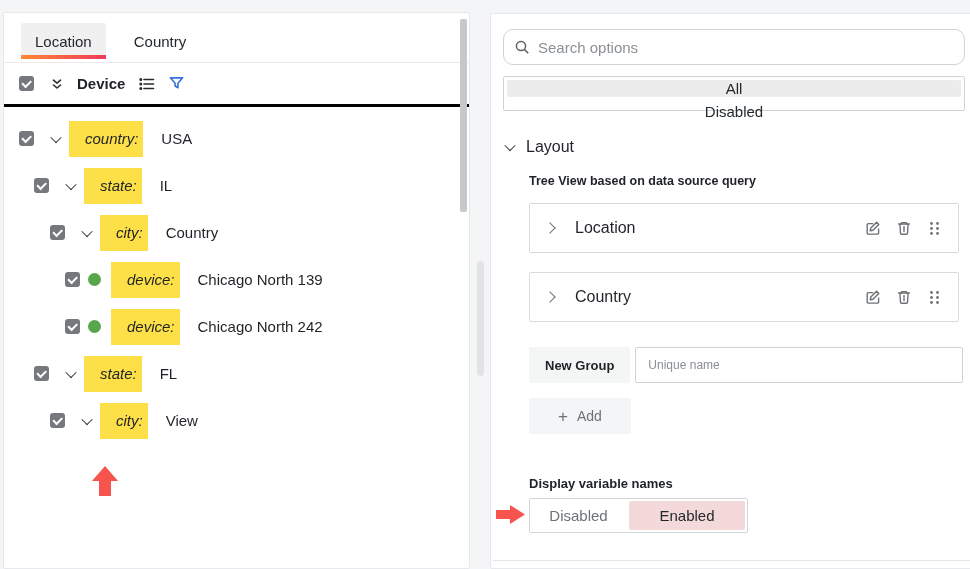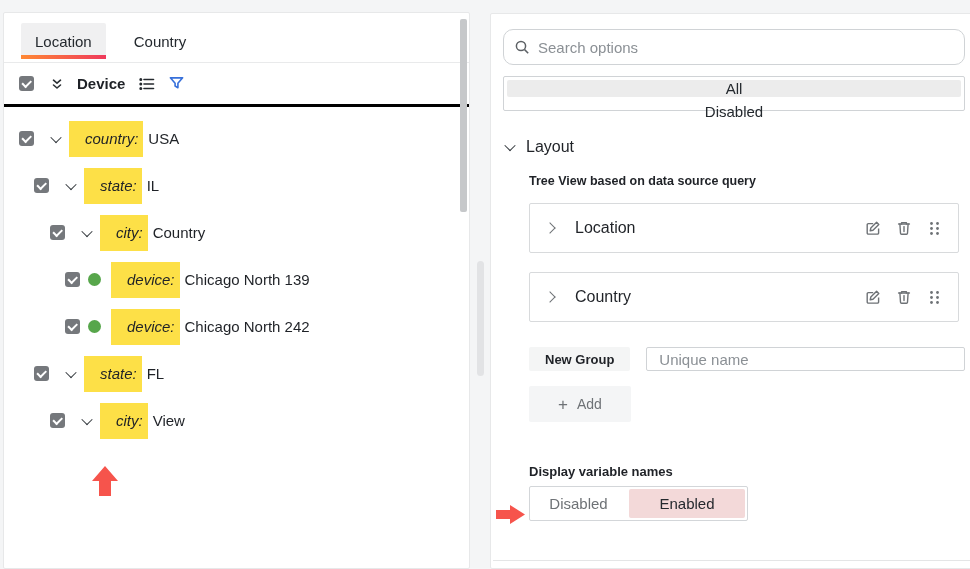--- a/index.html
+++ b/index.html
@@ -55,21 +55,21 @@
   .lvl2 { padding-left:46px; }
   .lvl3 { padding-left:61px; }
   .dot {
     width:13px; height:13px; border-radius:50%; background:#57a64b;
     margin-left:8px; margin-right:10px; flex:none;
   }
   .key {
     background:#fde047; padding:10px 5px 10px 16px; font-size:15px;
     line-height:16px; white-space:nowrap;font-style:italic;
   }
-  .val { margin-left:5px; font-size:15px; white-space:nowrap; }
+  .val { margin-left:18px; font-size:15px; white-space:nowrap; }
   .icon-btn { display:flex; align-items:center; cursor:pointer; flex:none; }
   .dev-dblchev { margin-left:17px; }
   .dev-list { margin-left:13px; }
   .dev-filter { margin-left:12px; }
   .lp-scrollbar {
     position:absolute; right:2px; top:6px; width:7px; height:193px;
     background:#c6c8ca; border-radius:2px;
   }
   .mid-scrollbar {
     position:absolute; left:477px; top:261px; width:7px; height:115px;
@@ -112,28 +112,28 @@
     display:flex; align-items:center; padding:0 16px;
   }
   .group-card + .group-card { margin-top:19px; }
   .chev-right {
     width:8px; height:8px; display:inline-block; flex:none;
     border-right:1.5px solid #6e7276; border-bottom:1.5px solid #6e7276;
     transform:rotate(-45deg); cursor:pointer;
   }
   .group-name { margin-left:21px; font-size:16px; flex:1; }
   .card-icons { display:flex; align-items:center; gap:15px; }
-  .newgroup-row { margin:25px 8px 0 38px; display:flex; gap:16px; height:24px; }
+  .newgroup-row { margin:25px 8px 0 38px; display:flex; gap:5px; height:36px; }
   .newgroup-label {
     background:#f4f5f5; display:flex; align-items:center; padding:0 16px;
     font-size:13px; font-weight:700; border-radius:2px; white-space:nowrap;
   }
   .newgroup-input {
     width:328px; border:1px solid #d0d3d6; border-radius:2px; padding:0 12px;
-    font-size:15px; color:#1f2227; outline:none; font-family:inherit;
+    font-size:12px; color:#1f2227; outline:none; font-family:inherit;
   }
   .newgroup-input::placeholder { color:#8b9095; }
   .add-btn {
     margin:15px 0 0 38px; width:102px; height:36px; background:#f4f5f6;
     border:none; border-radius:2px; color:#6e7276; font-size:14px;
     display:flex; align-items:center; justify-content:center; gap:9px;
     cursor:pointer; font-family:inherit;
   }
   .add-plus { font-size:17px; line-height:1; }
   .display-label { margin:42px 0 0 38px; font-size:13px; font-weight:700; }

